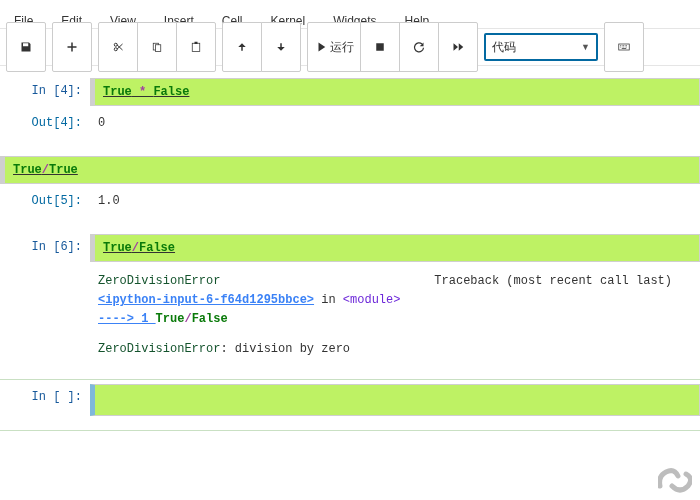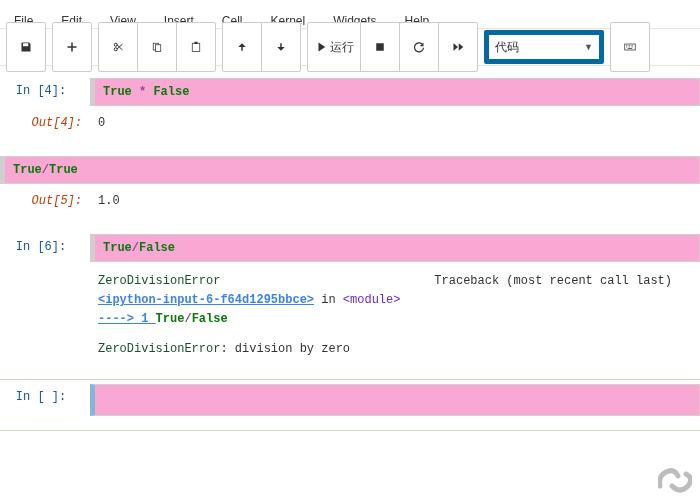--- a/index.html
+++ b/index.html
@@ -54,21 +54,21 @@
     display: inline-flex;
     margin-right: 6px;
   }
   .btn-group .btn {
     border-radius: 0;
     margin-left: -1px;
   }
   .btn-group .btn:first-child { border-top-left-radius: 2px; border-bottom-left-radius: 2px; margin-left: 0; }
   .btn-group .btn:last-child { border-top-right-radius: 2px; border-bottom-right-radius: 2px; }
   .select {
-    border: 5px solid #0369a1;
+    border: 2px solid #0369a1;
     height: 24px;
     width: 98px;
     display: inline-flex;
     align-items: center;
     padding: 0 6px;
     font-size: 12px;
     border-radius: 2px;
     justify-content: space-between;
     cursor: pointer;
     background: #fff;
@@ -88,32 +88,33 @@
     margin: 4px 0;
   }
   .prompt {
     width: 82px;
     flex: 0 0 82px;
     text-align: right;
     padding: 6px 8px 0 0;
     font-family: "Courier New", monospace;
     font-size: 12px;
   }
-  .prompt.in { color: #17599b; text-align: center; }
-  .prompt.out { color: #c2410c; font-style: italic; }
+  .prompt.in { color: #17599b; }
+  .prompt.out { color: #0369a1; }
   .code-block {
     flex: 1;
     font-family: "Courier New", monospace;
     font-size: 12px;
     padding: 6px 8px;
   }
   .input-area {
-    background: #f9a8d4;
+    background: #bef264;
     border: 1px solid #cfcfcf;
     border-left: 5px solid #cfcfcf;
+    text-decoration: underline;
   }
   .input-area.selected {
     border-left: 5px solid #7fb8da;
   }
   .output-area {
     padding-left: 8px;
   }
   .tk-green { color: #0a7a0a; font-weight: bold; }
   .tk-purple { color: #a040a0; font-weight: bold; }
   .tk-red { color: #14532d; }

